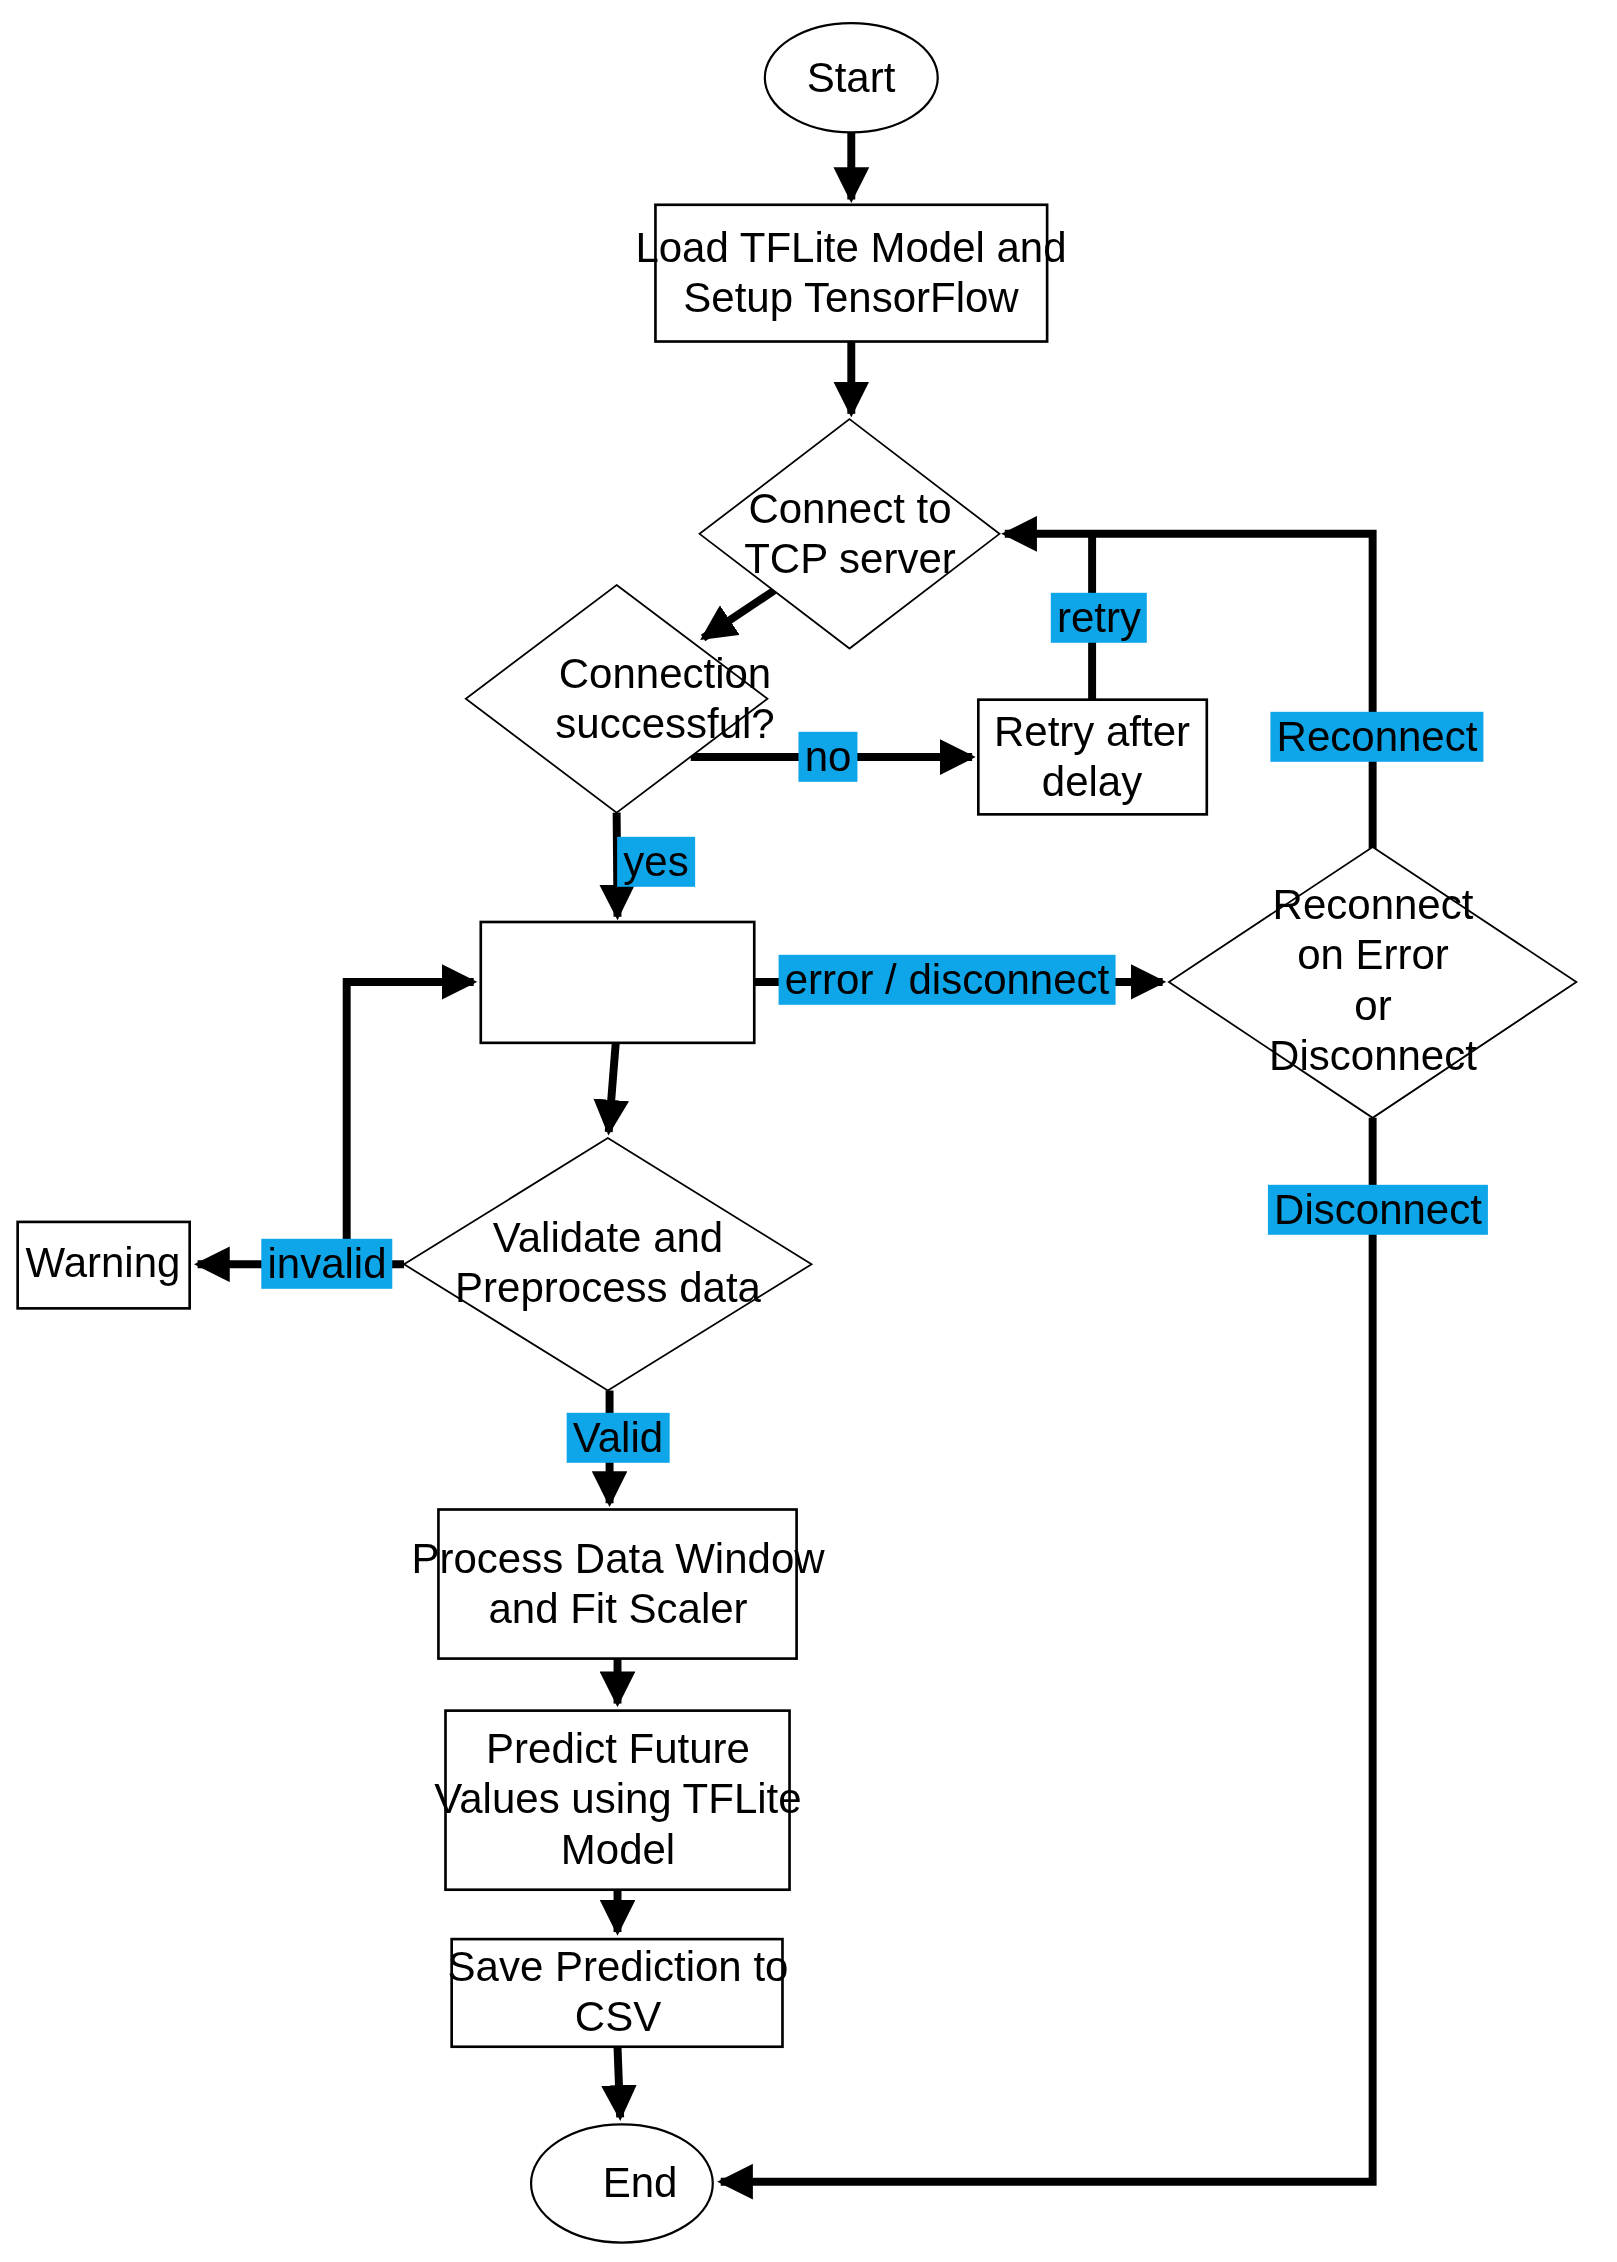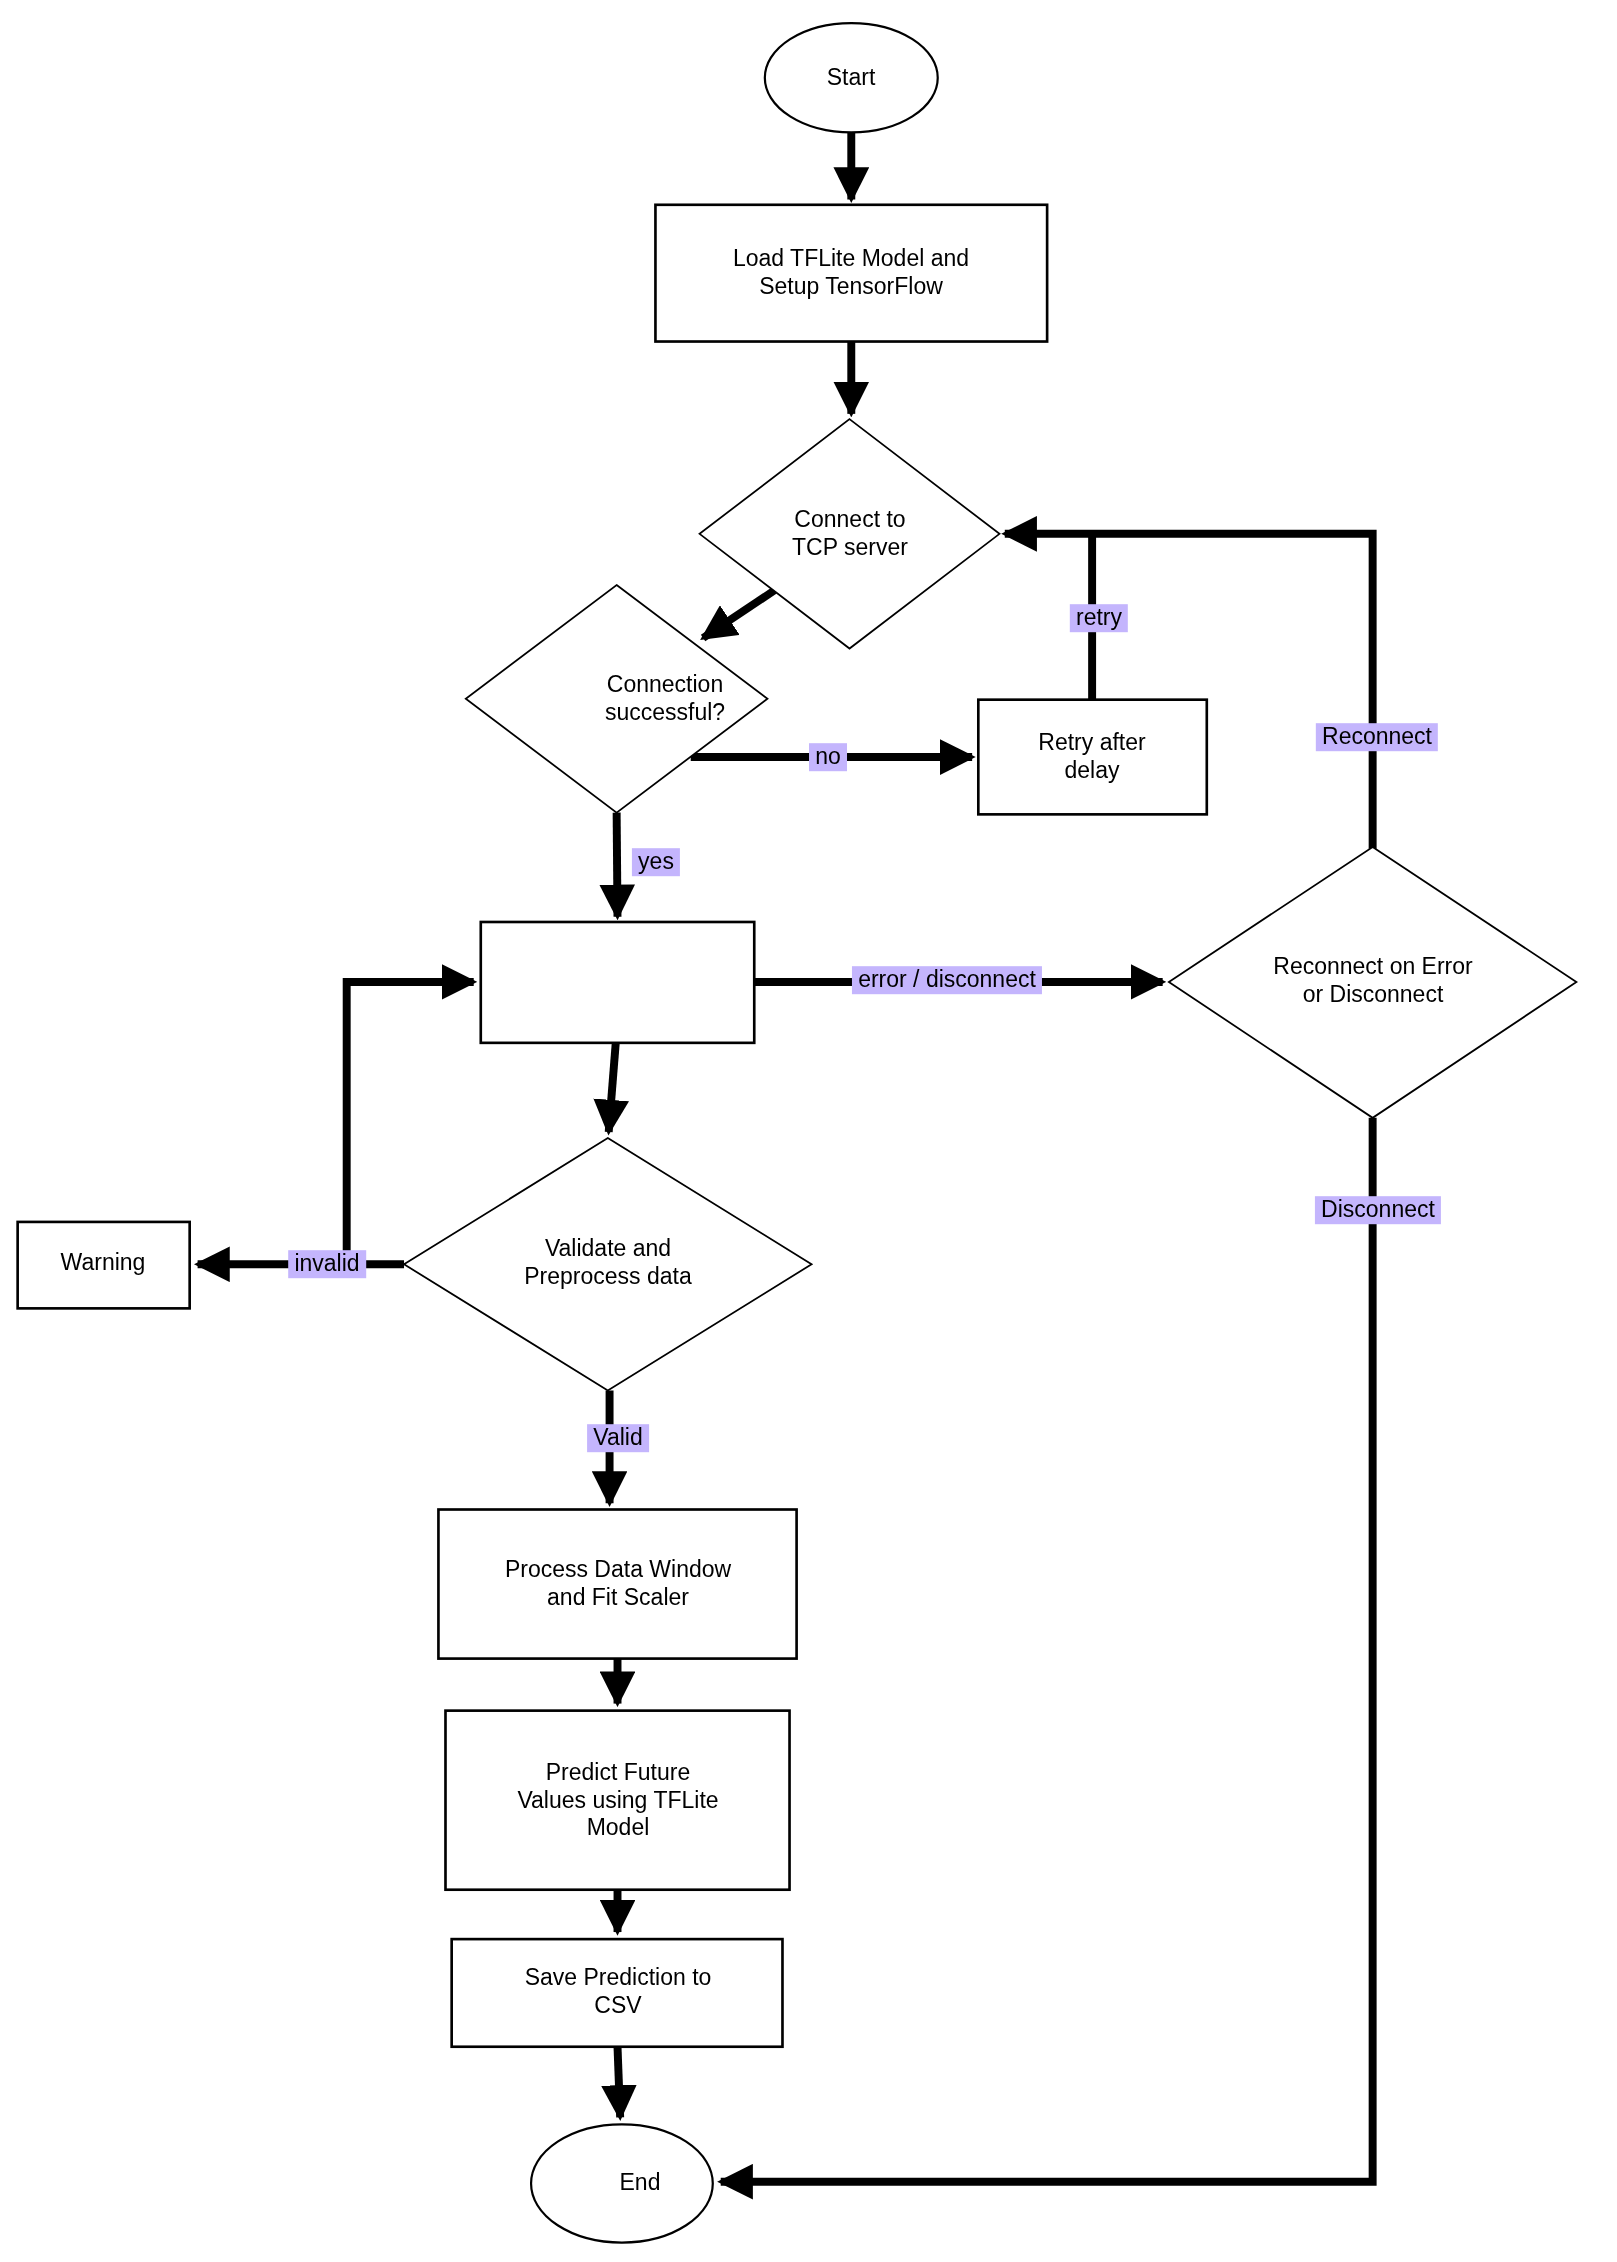--- a/index.html
+++ b/index.html
@@ -28,28 +28,28 @@
     fill: #ffffff;
     stroke: #000000;
   }
   .shape-rect { stroke-width: 3; }
   .shape-ellipse { stroke-width: 2.5; }
   .shape-diamond { stroke-width: 2; }
   .label {
     position: absolute;
     transform: translate(-50%, -50%);
     font-family: "Liberation Sans", sans-serif;
-    font-size: 23px;
+    font-size: 42px;
     line-height: 1.2;
     color: #000000;
     text-align: center;
     white-space: pre-line;
   }
   .edge-label {
-    background: #c4b5fd;
+    background: #0ea5e9;
     padding: 0 6.2px;
   }
 </style>
 </head>
 <body>
 
 <div id="canvas">
 
   <svg id="shapes-svg" width="1617" height="2263" viewBox="0 0 1833 2565">
     <defs>

